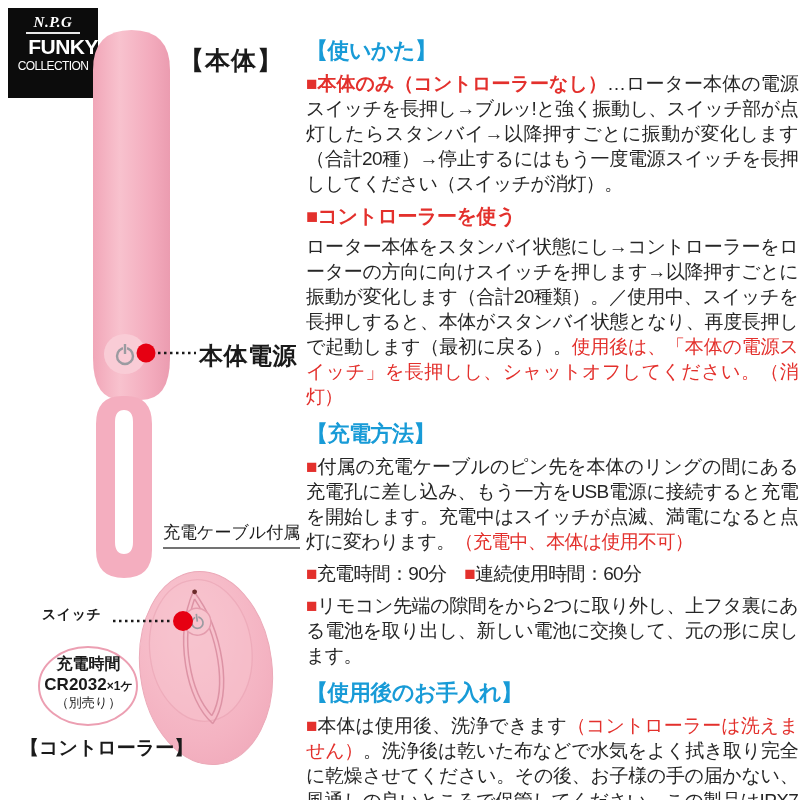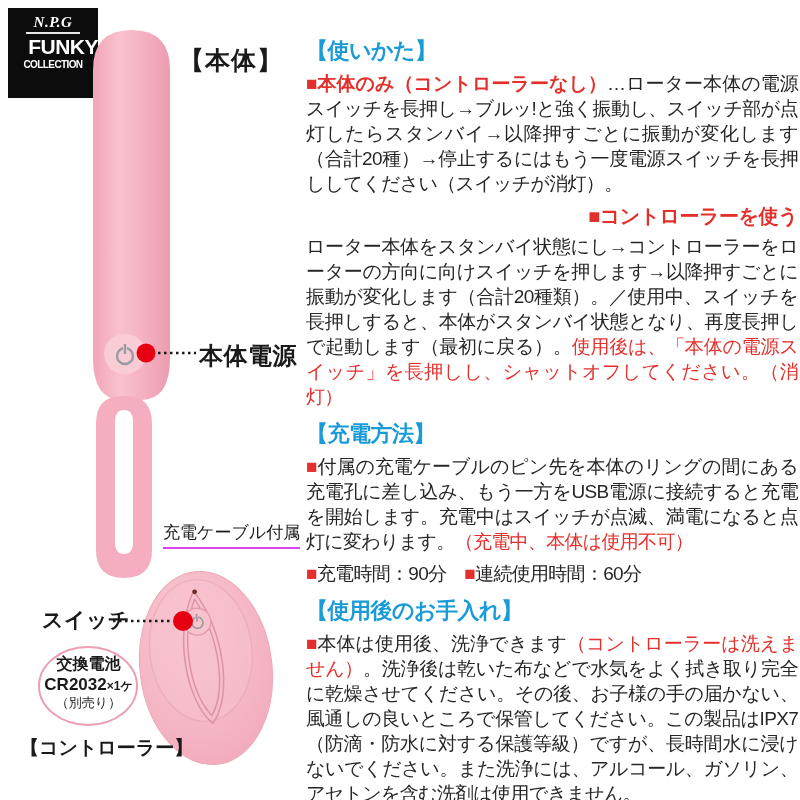--- a/index.html
+++ b/index.html
@@ -13,43 +13,43 @@
   
   .logo{position:absolute;left:8px;top:8px;width:90px;height:90px;background:#0c0c0c;
         text-align:center;color:#fff;line-height:1;}
   .logo-npg{font-family:"Liberation Serif","DejaVu Serif",serif;font-style:italic;font-weight:bold;
             font-size:15px;margin-top:7px;letter-spacing:.5px;}
   .logo-rule{width:54px;height:2px;background:#e9e9e9;margin:2px auto 1px;}
   .logo-df{font-family:"Liberation Serif","DejaVu Serif",serif;font-weight:bold;margin-top:0;}
   .df-letter{color:#e8251f;font-size:36px;}
   .df-amp{color:#f0f0f0;font-size:22px;}
   .logo-funky{font-weight:bold;font-size:21px;letter-spacing:-.5px;margin-top:2px;text-align:right;}
-  .logo-collection{font-weight:bold;font-size:10px;letter-spacing:-.6px;margin-top:3px;}
+  .logo-collection{font-weight:normal;font-size:12px;letter-spacing:-.6px;margin-top:3px;}
 
   
   .lbl{position:absolute;color:#1a1a1a;white-space:nowrap;}
   .lbl-body{left:179px;top:44px;font-size:25px;font-weight:600;letter-spacing:1px;}
   .lbl-power{left:199px;top:340px;font-size:24px;font-weight:bold;letter-spacing:.5px;}
-  .lbl-cable{left:163px;top:521px;font-size:17px;border-bottom:2px solid #d946ef;padding-bottom:3px;}
-  .lbl-switch{left:42px;top:606px;font-size:21px;font-weight:bold;letter-spacing:.5px;}
+  .lbl-cable{left:163px;top:521px;font-size:17px;border-bottom:2px solid #737373;padding-bottom:3px;}
+  .lbl-switch{left:42px;top:606px;font-size:14px;font-weight:bold;letter-spacing:.5px;}
   .lbl-controller{left:20px;top:735px;font-size:19px;font-weight:600;}
 
   .bubble-text{position:absolute;left:40px;top:654px;width:97px;text-align:center;line-height:1.25;color:#1a1a1a;}
   .bubble-l1{font-size:16px;font-weight:bold;}
   .bubble-l2{font-size:17px;font-weight:bold;}
   .bubble-l2 .qty{font-size:12px;font-weight:bold;}
   .bubble-l3{font-size:13px;}
 
   .diagram{position:absolute;left:0;top:0;}
 
   
   .content{position:absolute;left:306px;top:36px;width:492px;}
   .sec-h{color:#189bd7;font-size:22px;font-weight:bold;margin:10px 0 5px;letter-spacing:-.5px;}
   .sec-h.first{margin-top:0;}
-  .sub-red{color:#e3302c;font-size:20px;font-weight:bold;margin:0 0 4px;letter-spacing:-.5px;text-align:right;}
+  .sub-red{color:#e3302c;font-size:20px;font-weight:bold;margin:0 0 4px;letter-spacing:-.5px;}
   .combo-h{margin:6px 0 4px;font-size:20px;font-weight:bold;letter-spacing:-1px;}
   .combo-h .blue{color:#189bd7;}
   .combo-h .red{color:#e3302c;}
   p.body{font-size:19px;line-height:25px;letter-spacing:-.7px;margin:0 0 7px;text-align:justify;}
   .red{color:#e3302c;}
   .bold{font-weight:bold;}
   .sq{color:#e3302c;}
   .sq2{color:#e3302c;margin-left:18px;}
 </style>
 </head>
@@ -114,21 +114,21 @@
     <line x1="113" y1="621" x2="171" y2="621" stroke="#1a1a1a" stroke-width="2.6" stroke-dasharray="2.5,3.5"></line>
 
     <ellipse cx="88" cy="686" rx="49" ry="39" fill="#ffffff" stroke="#ec9fb2" stroke-width="2"></ellipse>
   </svg>
 
   <div class="lbl lbl-body">【本体】</div>
   <div class="lbl lbl-power">本体電源</div>
   <div class="lbl lbl-cable">充電ケーブル付属</div>
   <div class="lbl lbl-switch">スイッチ</div>
   <div class="bubble-text">
-    <div class="bubble-l1">交換電池</div>
+    <div class="bubble-l1">充電時間</div>
     <div class="bubble-l2"><span>CR2032</span><span class="qty">×1ケ</span></div>
     <div class="bubble-l3">（別売り）</div>
   </div>
   <div class="lbl lbl-controller">【コントローラー】</div>
 
   <div class="content">
 
     <section>
       <h2 class="sec-h first">【使いかた】</h2>
       <p class="body"><span class="red bold">■本体のみ（コントローラーなし）</span><span>…ローター本体の電源スイッチを長押し→ブルッ!と強く振動し、スイッチ部が点灯したらスタンバイ→以降押すごとに振動が変化します（合計20種）→停止するにはもう一度電源スイッチを長押ししてください（スイッチが消灯）。</span></p>
@@ -136,20 +136,21 @@
       <p class="body"><span>ローター本体をスタンバイ状態にし→コントローラーをローターの方向に向けスイッチを押します→以降押すごとに振動が変化します（合計20種類）。／使用中、スイッチを長押しすると、本体がスタンバイ状態となり、再度長押しで起動します（最初に戻る）。</span><span class="red">使用後は、「本体の電源スイッチ」を長押しし、シャットオフしてください。（消灯）</span></p>
     </section>
 
     <section>
       <h2 class="sec-h">【充電方法】</h2>
       <p class="body"><span class="sq">■</span><span>付属の充電ケーブルのピン先を本体のリングの間にある充電孔に差し込み、もう一方をUSB電源に接続すると充電を開始します。充電中はスイッチが点滅、満電になると点灯に変わります。</span><span class="red">（充電中、本体は使用不可）</span></p>
       <p class="body"><span class="sq">■</span><span>充電時間：90分</span><span class="sq2">■</span><span>連続使用時間：60分</span></p>
     </section>
 
     <section>
+      <p class="body"><span class="sq">■</span><span>リモコン先端の隙間をから2つに取り外し、上フタ裏にある電池を取り出し、新しい電池に交換して、元の形に戻します。</span></p>
     </section>
 
     <section>
       <h2 class="sec-h">【使用後のお手入れ】</h2>
       <p class="body"><span class="sq">■</span><span>本体は使用後、洗浄できます</span><span class="red">（コントローラーは洗えません）</span><span>。洗浄後は乾いた布などで水気をよく拭き取り完全に乾燥させてください。その後、お子様の手の届かない、風通しの良いところで保管してください。この製品はIPX7（防滴・防水に対する保護等級）ですが、長時間水に浸けないでください。また洗浄には、アルコール、ガソリン、アセトンを含む洗剤は使用できません。</span></p>
     </section>
 
   </div>
 </div>
 

